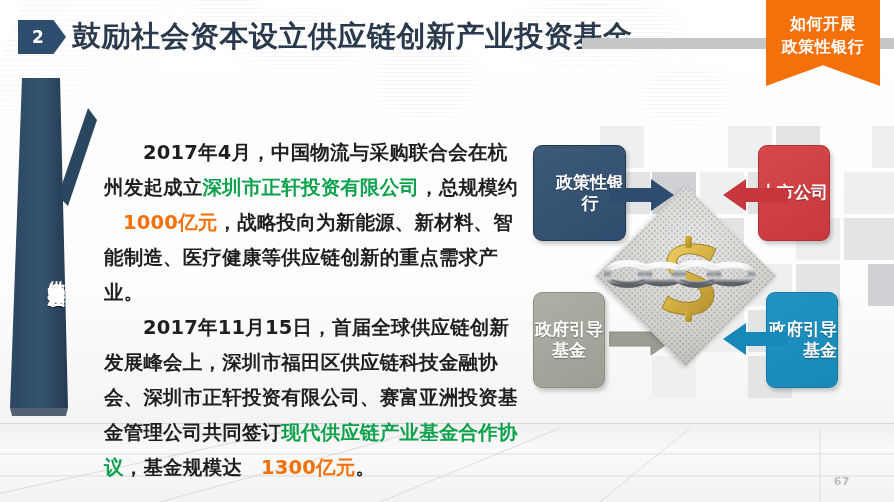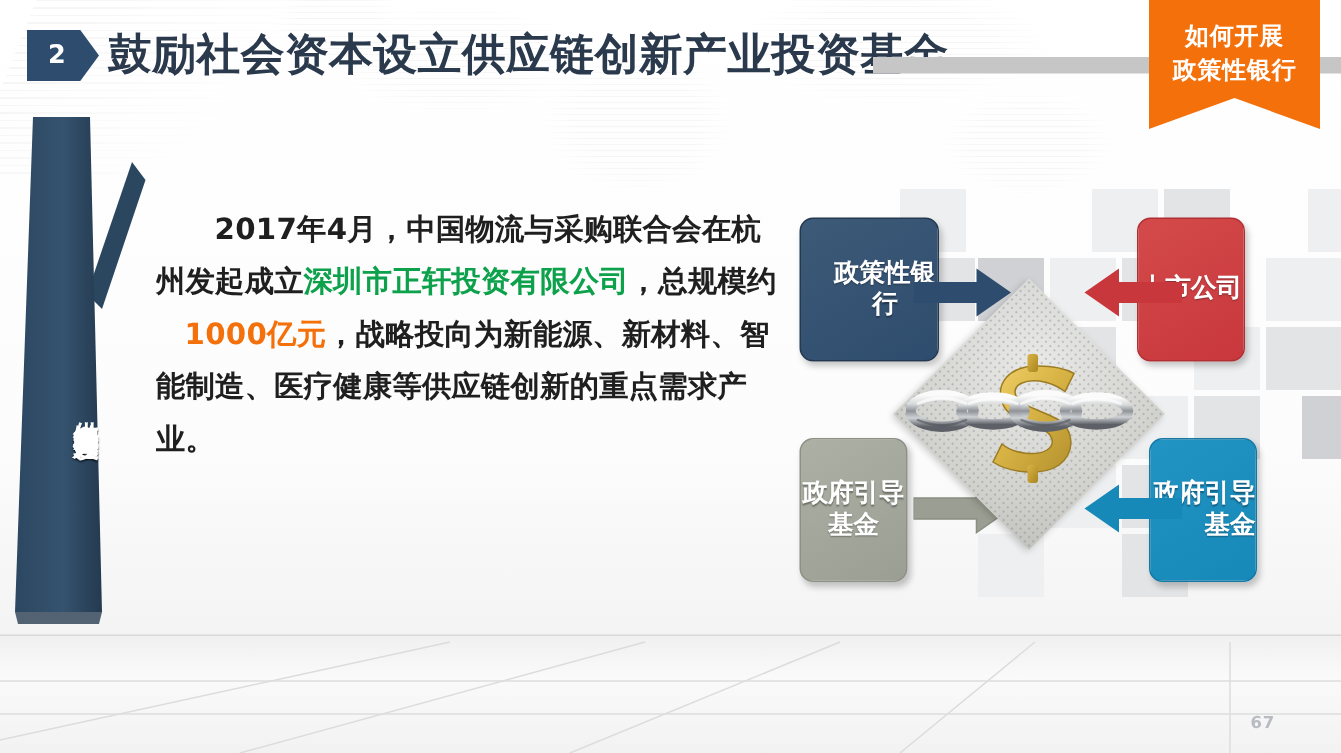--- a/index.html
+++ b/index.html
@@ -215,20 +215,21 @@
 
       <polygon points="22,0 60,0 68,330 10,330" fill="url(#postg)"></polygon>
 
       <polygon points="10,330 68,330 66,338 12,338" fill="#1e3248" opacity="0.75"></polygon>
     </svg>
     <div class="post-label">供应链基础支撑建设</div>
   </div>
 
   <div class="body-text">
     <p><span>2017年4月，中国物流与采购联合会在杭州发起成立</span><span class="hl-green">深圳市正轩投资有限公司</span><span>，总规模约</span><span class="hl-orange">1000亿元</span><span>，战略投向为新能源、新材料、智能制造、医疗健康等供应链创新的重点需求产业。</span></p>
+    <p><span>2017年11月15日，首届全球供应链创新发展峰会上，深圳市福田区供应链科技金融协会、深圳市正轩投资有限公司、赛富亚洲投资基金管理公司共同签订</span><span class="hl-green">现代供应链产业基金合作协议</span><span>，基金规模达</span><span class="hl-orange">1300亿元</span><span>。</span></p>
   </div>
 
   <div class="node" id="node-policy-bank" style="position:absolute">政策性银行</div>
   <div class="node" id="node-listed-company" style="position:absolute">上市公司</div>
   <div class="node" id="node-soe-investment" style="position:absolute">政府引导基金</div>
   <div class="node" id="node-gov-guide-fund" style="position:absolute">政府引导基金</div>
 
   <div class="arrow" style="left:609px;top:178px;">
     <svg width="66" height="34" viewBox="0 0 66 34">
       <polygon points="0,10 42,10 42,1 65,17 42,33 42,24 0,24" fill="#2e4c6d"></polygon>

